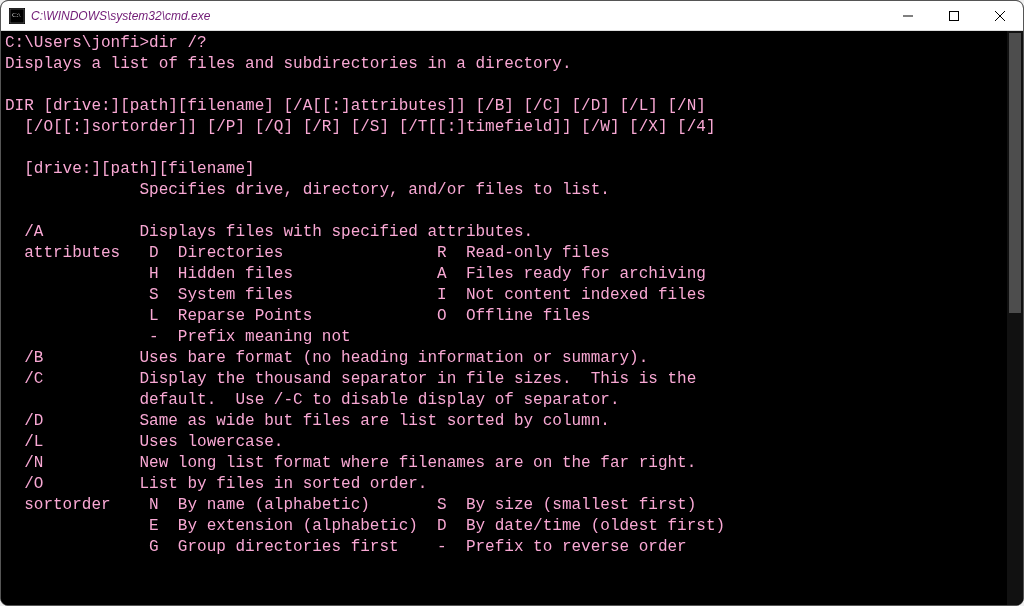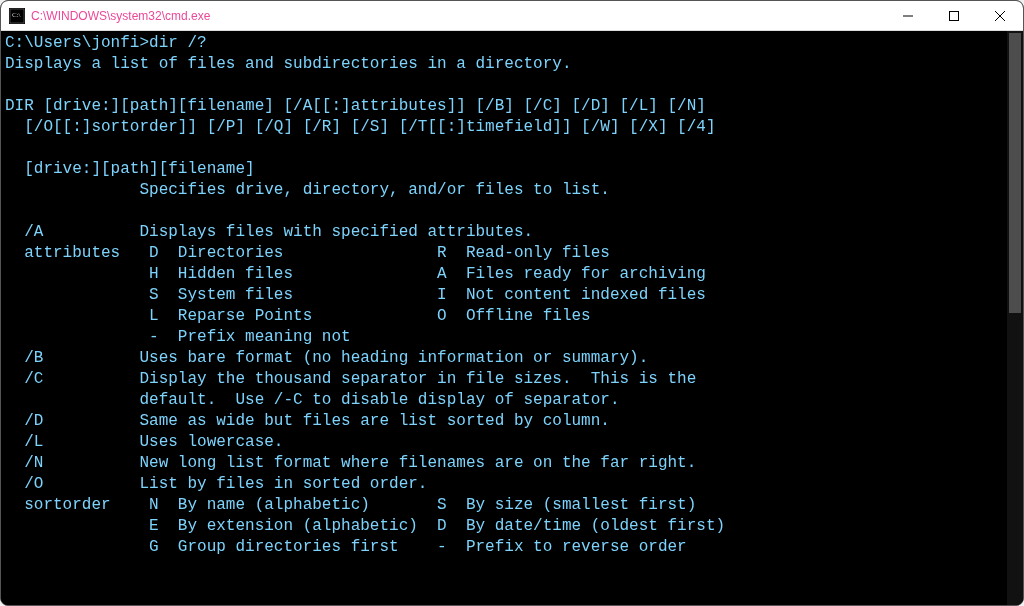--- a/index.html
+++ b/index.html
@@ -27,22 +27,23 @@
       width: 16px;
       height: 16px;
       margin-right: 6px;
       display: flex;
       align-items: center;
       justify-content: center;
     }
     .titlebar-icon svg { width: 16px; height: 16px; }
     .titlebar-title {
       font-size: 12px;
-      color: #ec4899;
+      color: #701a75;
       flex: 1;
+      font-style: italic;
     }
     .titlebar-controls {
       display: flex;
       height: 100%;
     }
     .tb-btn {
       width: 46px;
       height: 100%;
       display: flex;
       align-items: center;
@@ -51,21 +52,21 @@
     }
     .tb-btn svg { width: 10px; height: 10px; }
     .terminal-wrap {
       flex: 1;
       display: flex;
       background: #000;
       overflow: hidden;
     }
     .terminal {
       flex: 1;
-      color: #7dd3fc;
+      color: #f9a8d4;
       font-family: Consolas, 'Courier New', monospace;
       font-size: 16px;
       line-height: 21px;
       white-space: pre;
       padding: 2px 0 2px 4px;
       overflow: hidden;
       letter-spacing: 0px;
     }
     .scrollbar-track {
       width: 16px;

